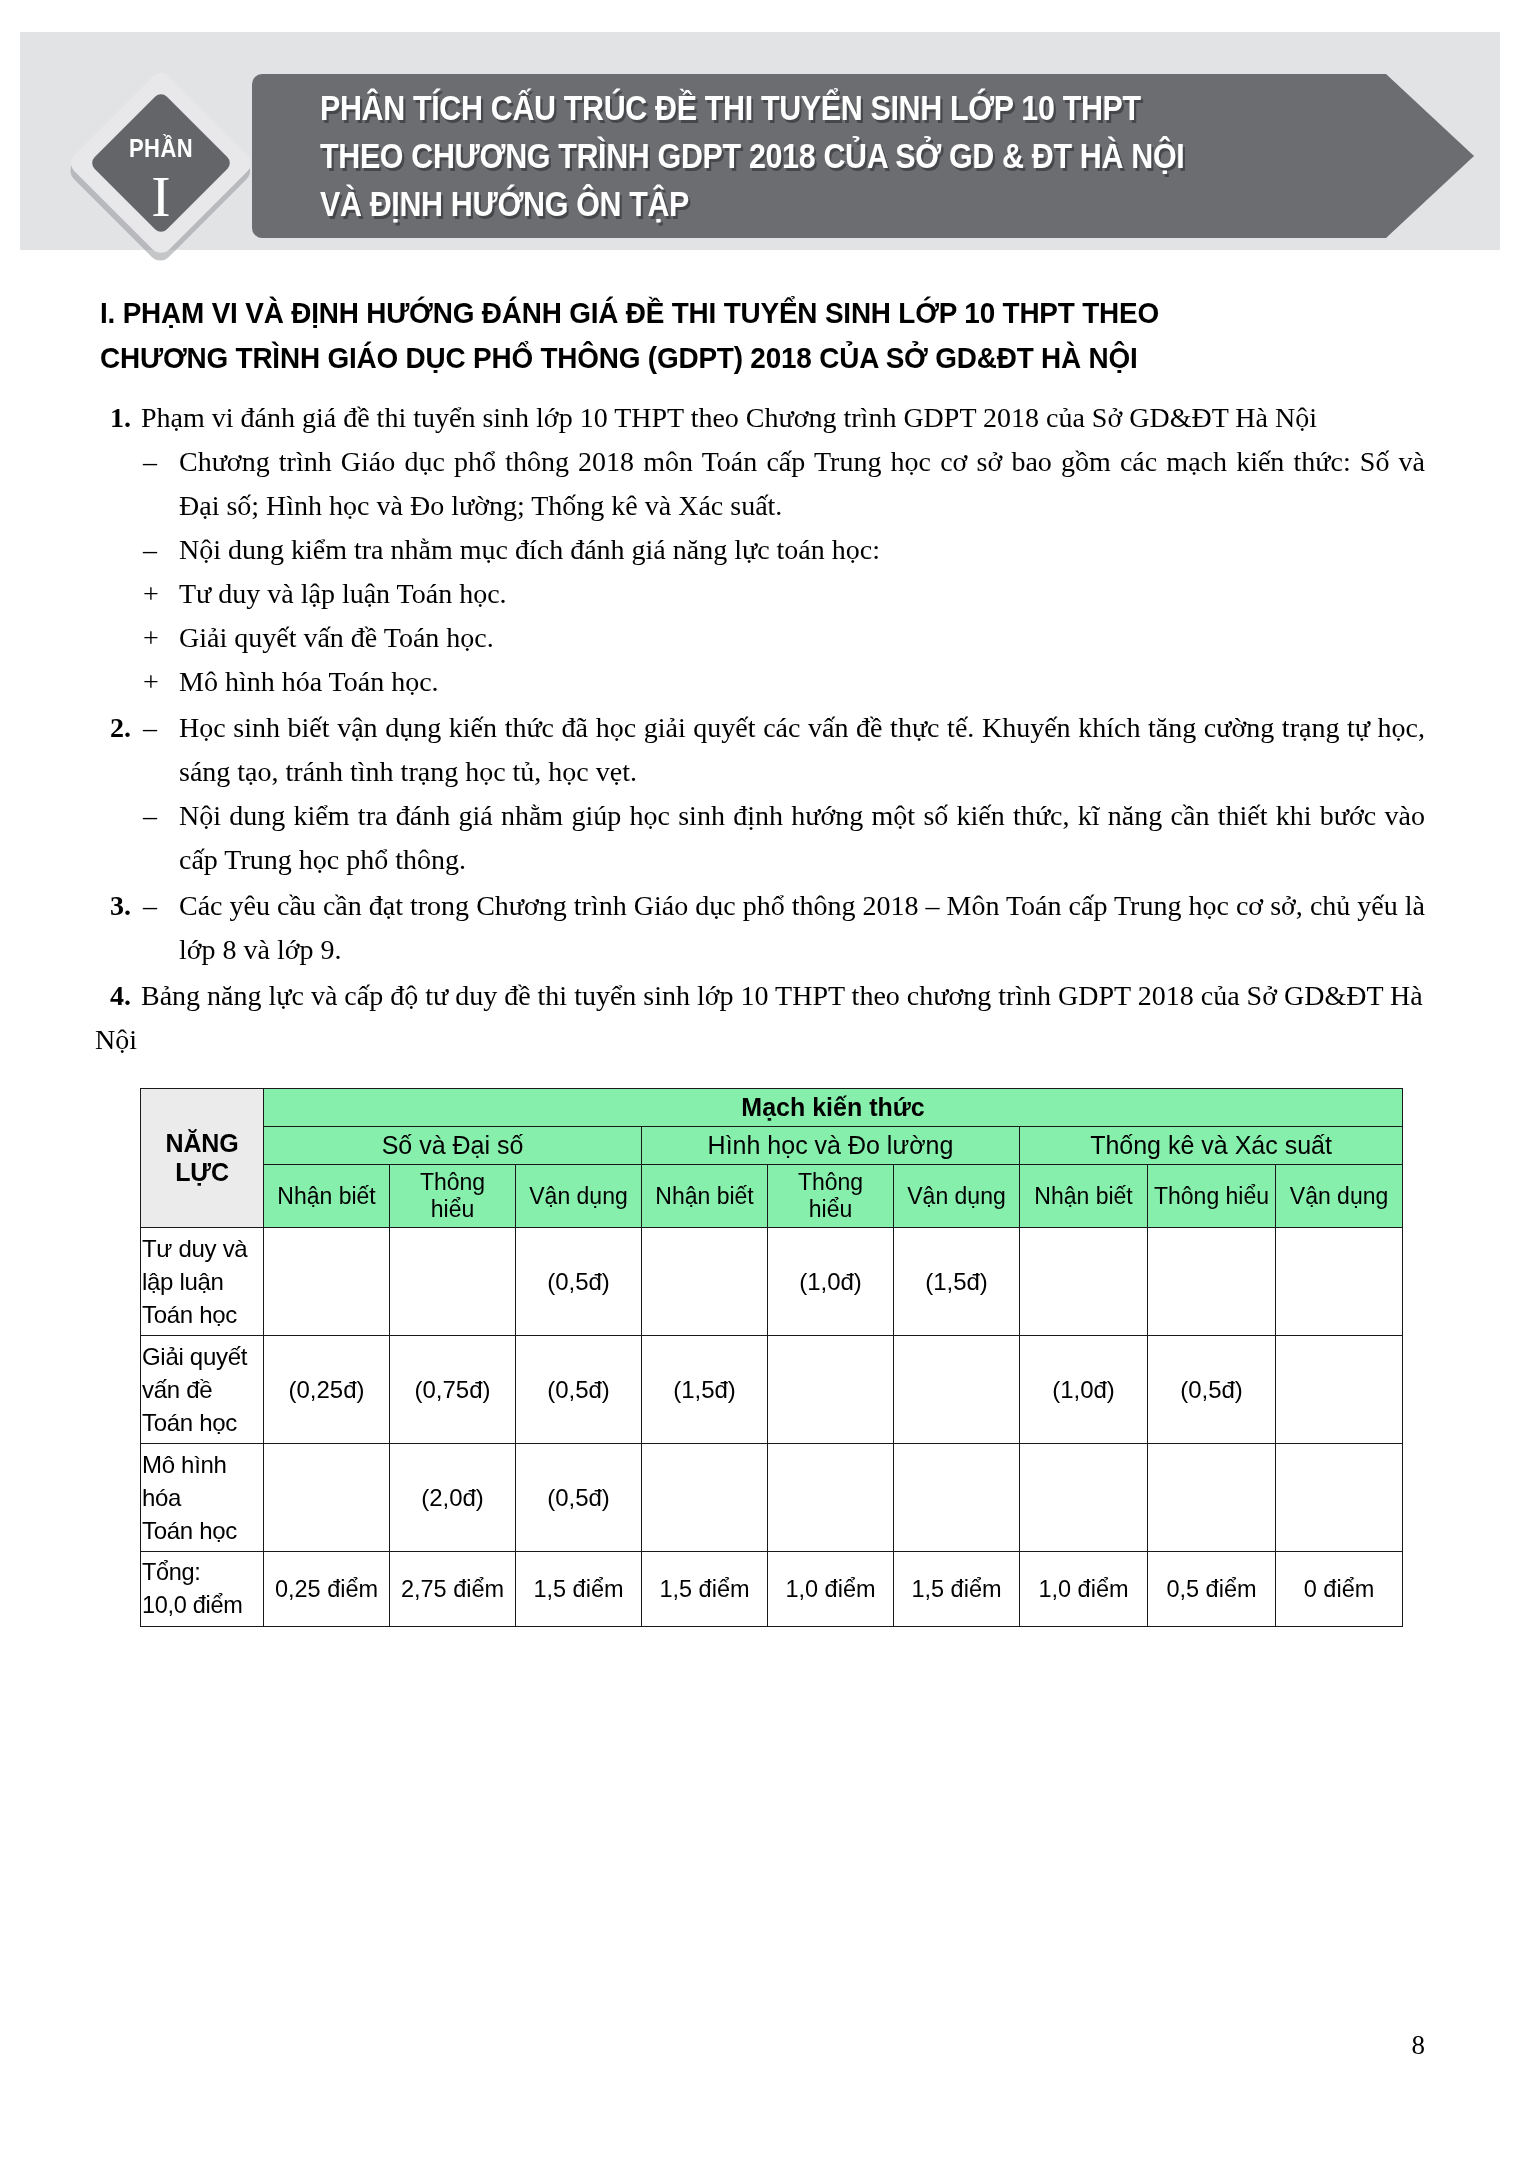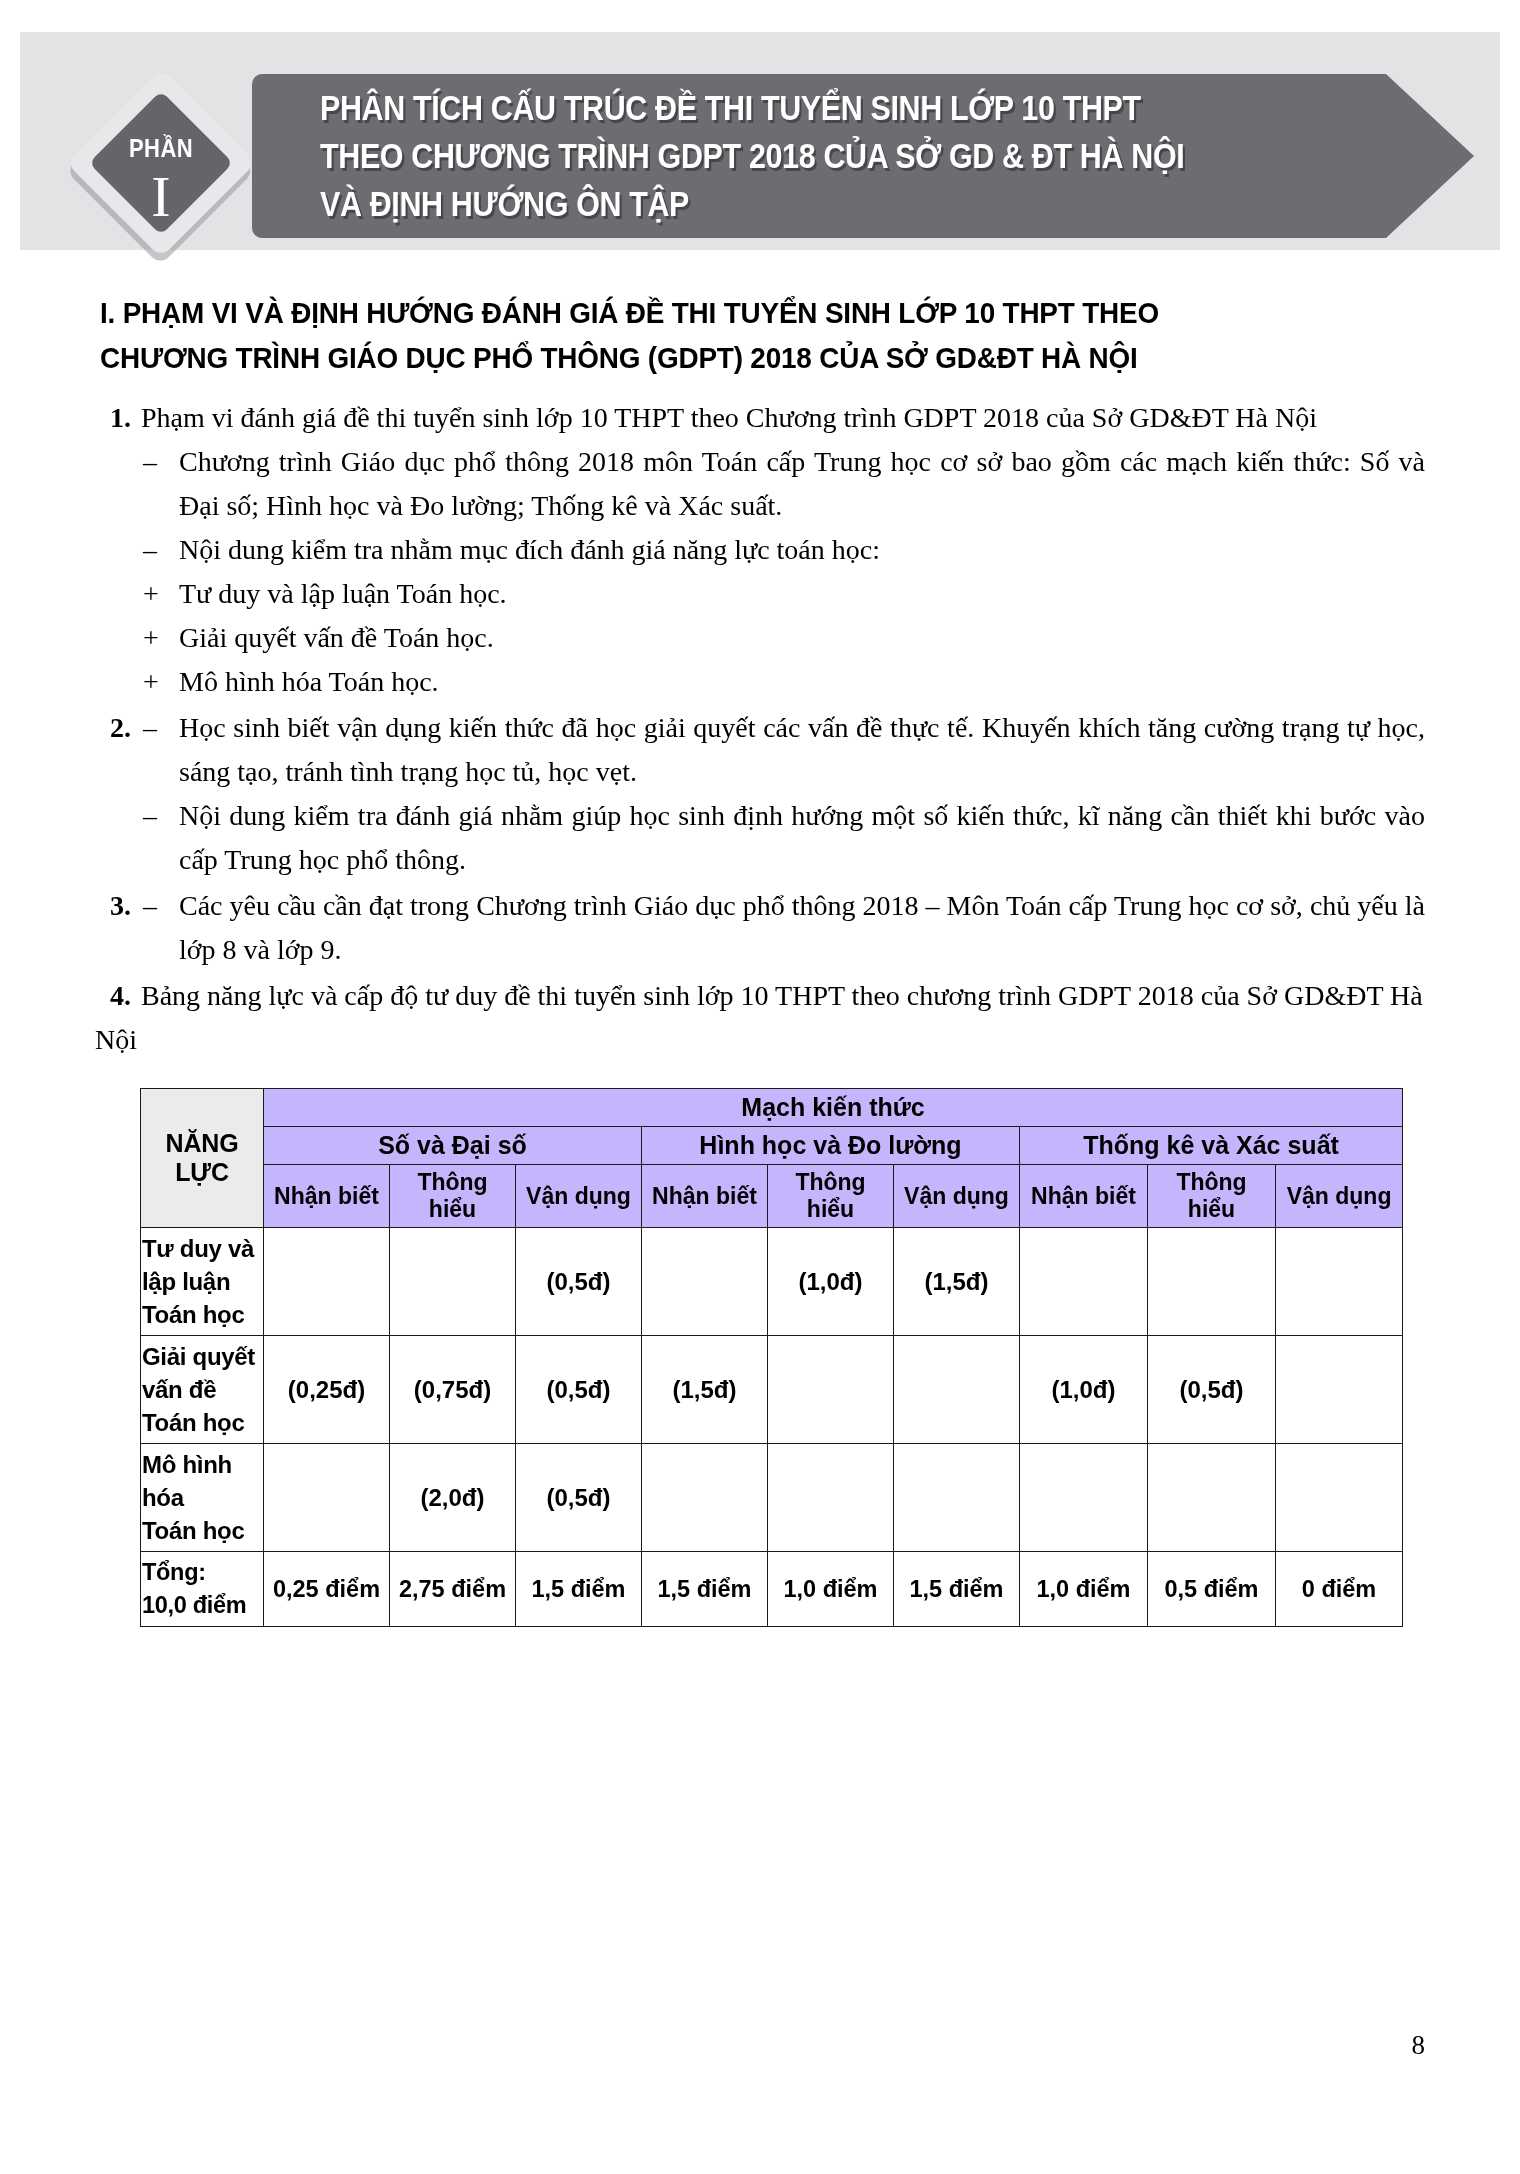--- a/index.html
+++ b/index.html
@@ -181,27 +181,27 @@
   }
   table.grid {
     border-collapse: collapse;
     width: 1262px;
     table-layout: fixed;
     font-family: "Liberation Sans", "DejaVu Sans", sans-serif;
   }
   table.grid td, table.grid th {
     border: 1.6px solid #1a1a1a;
     padding: 4px 5px;
-    font-weight: bold;
+    font-weight: normal;
     font-size: 23px;
     text-align: center;
     vertical-align: middle;
     color: #000;
   }
-  table.grid .hdr { background: #c4b5fd; }
+  table.grid .hdr { background: #86efac; }
   table.grid .nl-cell {
     background: #ebebeb;
     font-weight: bold;
     font-size: 25px;
     letter-spacing: -0.2px;
   }
   table.grid .mach {
     font-weight: bold;
     font-size: 25px;
   }

